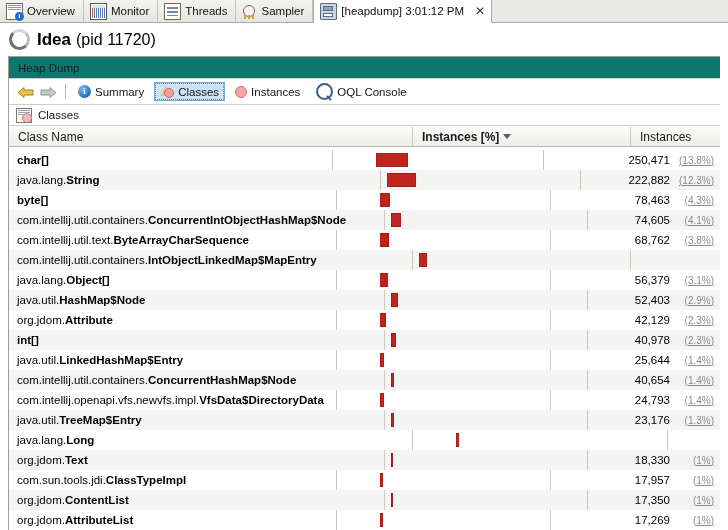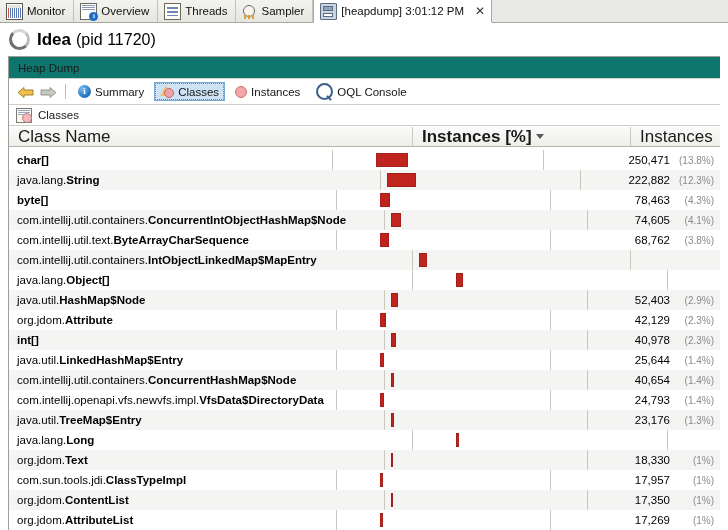--- a/index.html
+++ b/index.html
@@ -229,21 +229,21 @@
   
   .table-wrap {
     position:absolute; left:0; right:0; top:70px; bottom:0;
     overflow:hidden;
   }
   .thead {
     height:20px;
     background:linear-gradient(to bottom,#fbfbfa 0%,#eeeeea 100%);
     border-bottom:1px solid #b4b4ac;
     display:flex; align-items:center;
-    font-size:17px; color:#1a1a1a;
+    font-size:12px; color:#1a1a1a;
     box-sizing:border-box;
     position:relative;
   }
   .th {
     height:100%; display:flex; align-items:center;
     box-sizing:border-box; cursor:pointer;
     padding-left:9px;
     white-space:nowrap;
   }
   .th.c-name   { width:404px; border-right:1px solid #c8c8c0; }
@@ -287,35 +287,35 @@
     min-width:2px;
   }
   .cell-count {
     flex:1 1 auto; height:100%;
     display:flex; align-items:center; justify-content:flex-end;
     padding-right:6px; box-sizing:border-box;
     gap:6px;
     margin-left:47px;
   }
   .cnt { color:#000; font-size:11.5px; }
-  .pct { color:#8a8a8a; font-size:10px; min-width:38px; text-align:right; }
+  .pct { color:#8a8a8a; font-size:10px; min-width:38px; text-align:right;text-decoration:underline; }
 </style>
 </head>
 <body>
 
 <div id="app">
 
   <div class="tabstrip">
     <div class="tab">
+      <span class="ico ico16 ic-overview"></span>
+      <span class="lbl">Overview</span>
+    </div>
+    <div class="tab">
       <span class="ico ico16 ic-monitor"></span>
       <span class="lbl">Monitor</span>
-    </div>
-    <div class="tab">
-      <span class="ico ico16 ic-overview"></span>
-      <span class="lbl">Overview</span>
     </div>
     <div class="tab">
       <span class="ico ico16 ic-threads"></span>
       <span class="lbl">Threads</span>
     </div>
     <div class="tab">
       <span class="ico ico16 ic-sampler"></span>
       <span class="lbl">Sampler</span>
     </div>
     <div class="tab active-doc">
@@ -464,20 +464,24 @@
             </div>
           </div>
           <div class="row odd">
             <div class="cell-name">
               <span class="pkg">java.lang.</span>
               <span class="cls">Object[]</span>
             </div>
             <div class="cell-bar">
               <div class="bar" style="width: 7.18841px; background: rgb(192, 36, 31); border-color: rgb(167, 29, 26);"></div>
             </div>
+            <div class="cell-count">
+              <span class="cnt">56,379</span>
+              <span class="pct">(3.1%)</span>
+            </div>
           </div>
           <div class="row even">
             <div class="cell-name">
               <span class="pkg">java.util.</span>
               <span class="cls">HashMap$Node</span>
             </div>
             <div class="cell-bar">
               <div class="bar" style="width: 6.72464px; background: rgb(192, 36, 31); border-color: rgb(167, 29, 26);"></div>
             </div>
             <div class="cell-count">

